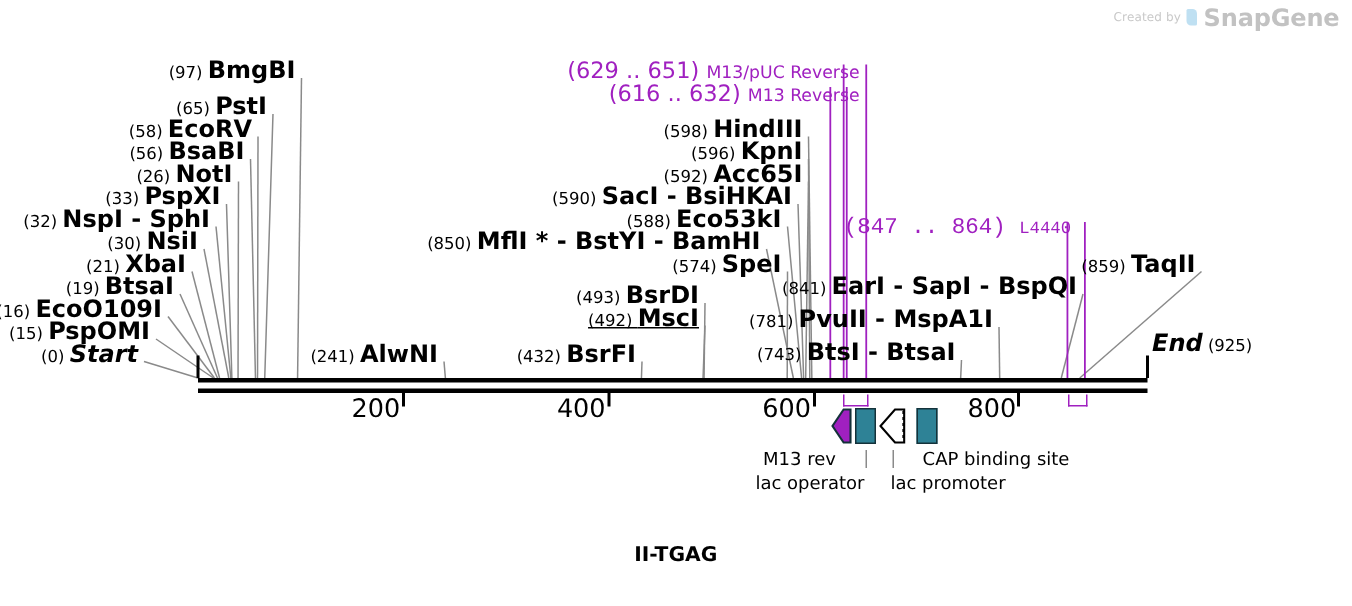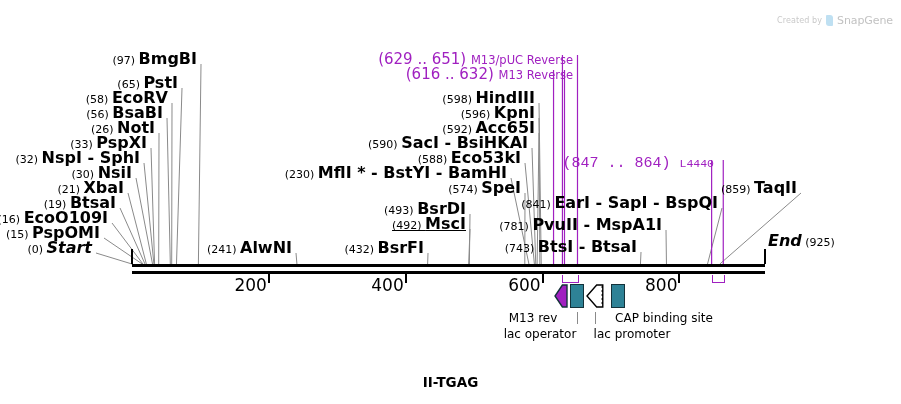--- a/index.html
+++ b/index.html
@@ -2,27 +2,27 @@
 <html><head>
 <meta charset="utf-8">
 <style>
   html,body{margin:0;padding:0;}
   body{
     width:901px;height:404px;position:relative;overflow:hidden;
     background:#ffffff;
     font-family:"DejaVu Sans","Liberation Sans",sans-serif;
     -webkit-font-smoothing:antialiased;
   }
-  .map{position:absolute;left:0;top:12px;width:901px;height:364px;}
+  .map{position:absolute;left:0;top:0;width:901px;height:364px;}
 
   
   .watermark{position:absolute;right:8px;top:2px;display:flex;align-items:center;gap:4px;}
   .wm-text{font-size:8px;color:#c9c9c9;letter-spacing:.1px;}
   .wm-logo{width:7px;height:11px;background:#bfe0f2;border-radius:1px 3px 1px 3px;display:inline-block;}
-  .wm-brand{font-size:11px;color:#c2c2c2;font-weight:400;letter-spacing:-.1px;}
+  .wm-brand{font-size:16px;color:#c2c2c2;font-weight:700;letter-spacing:-.1px;}
 
   
   .enz{position:absolute;white-space:nowrap;font-size:11.5px;line-height:12px;color:#000;}
   .enz .pos{font-weight:400;font-size:11px;}
   .enz .nm{font-weight:bold;font-size:16px;}
   .enz.right{transform:translateX(-100%);}
   .enz.italic .nm{font-style:italic;}
 
   
   .feat-lbl{position:absolute;white-space:nowrap;font-size:11.5px;line-height:12px;color:#a020c0;}
@@ -114,21 +114,21 @@
       <div class="enz right" style="left: 132px; top: 155px;"><span class="pos">(30) </span><span class="nm">NsiI</span></div>
       <div class="enz right" style="left: 124px; top: 170px;"><span class="pos">(21) </span><span class="nm">XbaI</span></div>
       <div class="enz right" style="left: 116px; top: 185px;"><span class="pos">(19) </span><span class="nm">BtsaI</span></div>
       <div class="enz right" style="left: 108px; top: 200px;"><span class="pos">(16) </span><span class="nm">EcoO109I</span></div>
       <div class="enz right" style="left: 100px; top: 215px;"><span class="pos">(15) </span><span class="nm">PspOMI</span></div>
       <div class="enz right italic" style="left: 92px; top: 230px;"><span class="pos">(0) </span><span class="nm">Start</span></div>
       <div class="enz right" style="left: 292px; top: 230px;"><span class="pos">(241) </span><span class="nm">AlwNI</span></div>
       <div class="enz right" style="left: 424px; top: 230px;"><span class="pos">(432) </span><span class="nm">BsrFI</span></div>
       <div class="enz right" style="left: 466px; top: 191px;"><span class="pos">(493) </span><span class="nm">BsrDI</span></div>
       <div class="enz right" style="left: 466px; top: 206px; text-decoration: underline;"><span class="pos">(492) </span><span class="nm">MscI</span></div>
-      <div class="enz right" style="left: 507px; top: 155px;"><span class="pos">(230) </span><span class="nm">MflI * - BstYI - BamHI</span></div>
+      <div class="enz right" style="left: 507px; top: 155px;"><span class="pos">(850) </span><span class="nm">MflI * - BstYI - BamHI</span></div>
       <div class="enz right" style="left: 521px; top: 170px;"><span class="pos">(574) </span><span class="nm">SpeI</span></div>
       <div class="enz right" style="left: 521px; top: 140px;"><span class="pos">(588) </span><span class="nm">Eco53kI</span></div>
       <div class="enz right" style="left: 528px; top: 125px;"><span class="pos">(590) </span><span class="nm">SacI - BsiHKAI</span></div>
       <div class="enz right" style="left: 535px; top: 110px;"><span class="pos">(592) </span><span class="nm">Acc65I</span></div>
       <div class="enz right" style="left: 535px; top: 95px;"><span class="pos">(596) </span><span class="nm">KpnI</span></div>
       <div class="enz right" style="left: 535px; top: 80px;"><span class="pos">(598) </span><span class="nm">HindIII</span></div>
       <div class="enz right" style="left: 718px; top: 185px;"><span class="pos">(841) </span><span class="nm">EarI - SapI - BspQI</span></div>
       <div class="enz right" style="left: 662px; top: 207px;"><span class="pos">(781) </span><span class="nm">PvuII - MspA1I</span></div>
       <div class="enz right" style="left: 637px; top: 229px;"><span class="pos">(743) </span><span class="nm">BtsI - BtsaI</span></div>
       <div class="enz right" style="left: 797px; top: 170px;"><span class="pos">(859) </span><span class="nm">TaqII</span></div>

